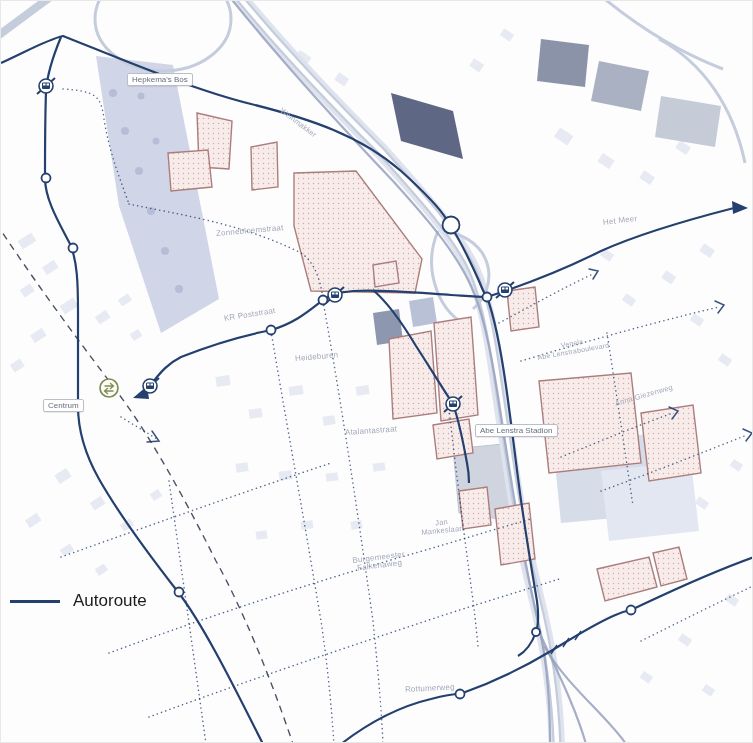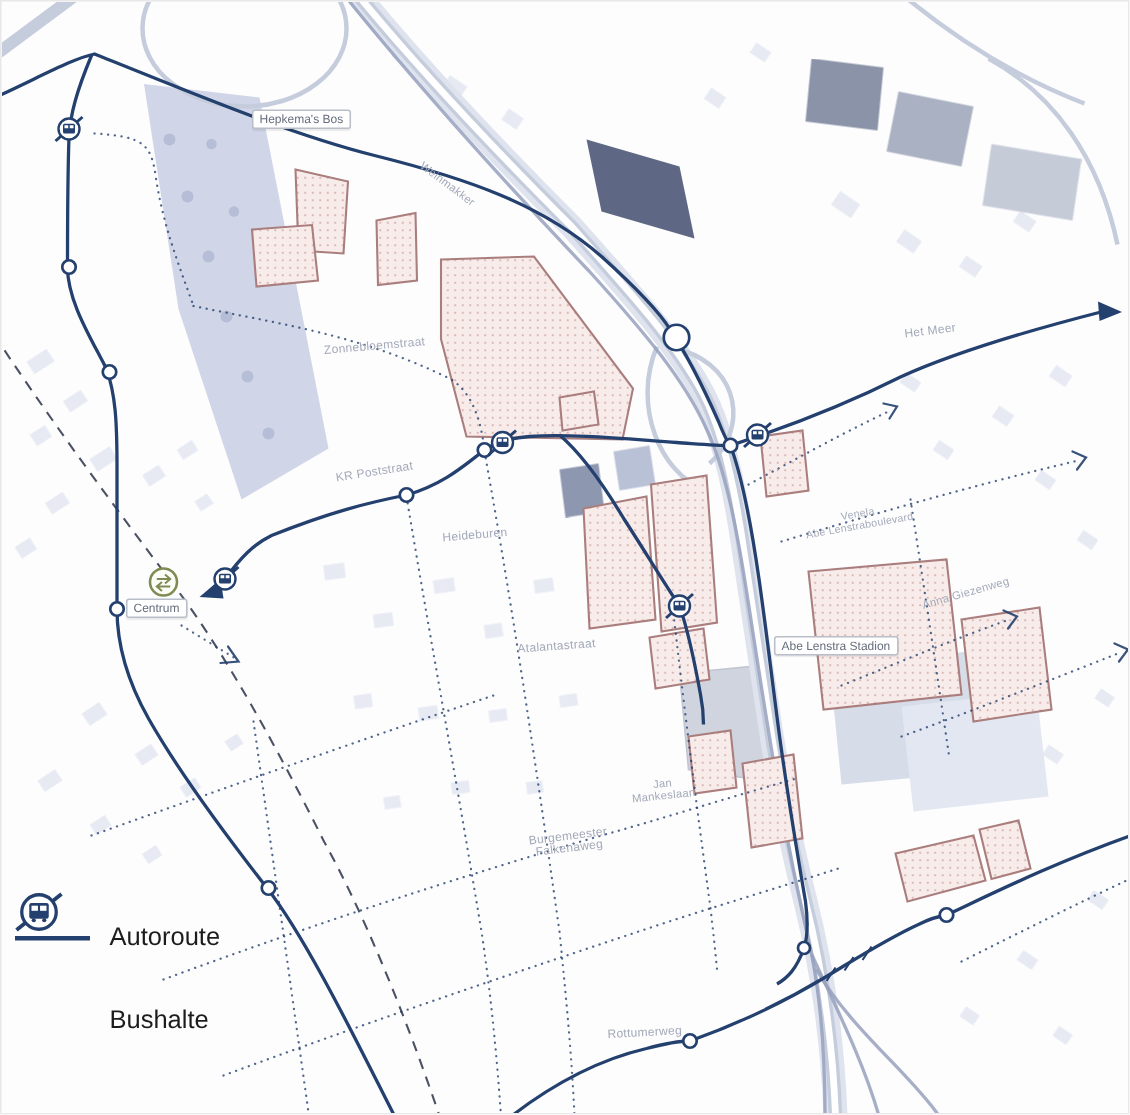--- a/index.html
+++ b/index.html
@@ -22,24 +22,24 @@
   .route-thin{fill:none;stroke:var(--route);stroke-width:1.6;}
   .dot{fill:none;stroke:var(--route);stroke-width:1.5;stroke-dasharray:0.1 4.4;stroke-linecap:round;opacity:.8;}
   .chev{fill:none;stroke:var(--route);stroke-width:1.5;stroke-linecap:round;opacity:.9;}
   .node{fill:#fff;stroke:var(--route);stroke-width:1.8;}
   .bld{fill:var(--building);}
   .bld-mid{fill:var(--building_mid);}
   .bld-dark{fill:var(--building_dark);}
   .dev{fill:url(#pinkdots);stroke:var(--dev_stroke);stroke-width:1.4;}
   .tick{stroke:var(--route);stroke-width:1.4;fill:none;}
   .maplabel{position:absolute;font-size:8px;color:var(--label);white-space:nowrap;letter-spacing:.2px;transform-origin:left center;}
-  .boxlabel{position:absolute;font-size:8px;color:#666d7c;background:#fff;border:1px solid #b9bec9;border-radius:2px;padding:1px 4px;white-space:nowrap;box-shadow:0 1px 1px rgba(0,0,0,.08);margin-left:41px;}
+  .boxlabel{position:absolute;font-size:8px;color:#666d7c;background:#fff;border:1px solid #b9bec9;border-radius:2px;padding:1px 4px;white-space:nowrap;box-shadow:0 1px 1px rgba(0,0,0,.08);}
   .two-line{line-height:8px;text-align:center;}
   .legend{position:absolute;left:6px;top:590px;display:flex;flex-direction:column;gap:11px;}
-  .legend-row{display:flex;gap:10px;margin-top:24px;}
+  .legend-row{display:flex;gap:10px;}
   .legend-iconcell{width:56px;display:flex;justify-content:center;align-items:center;}
   .legend-label{font-size:17px;color:var(--legend_text);}
   .leg-line{width:50px;height:3px;background:var(--route);}
 </style>
 </head>
 <body>
 
 <div class="map-wrap">
 
 <svg width="753" height="743" viewBox="0 0 753 743">
@@ -287,29 +287,15 @@
 </div>
 <div class="maplabel" style="left:404px;top:684px;transform:rotate(-3deg);">Rottumerweg</div>
 
 <div class="legend">
   <div class="legend-row">
     <span class="legend-iconcell">
           <span class="leg-line"></span>
         </span>
     <span class="legend-label">Autoroute</span>
   </div>
-  <div class="legend-row">
-    <span class="legend-iconcell">
-      <svg width="38" height="34" viewBox="0 0 38 34">
-        <line x1="4" y1="29" x2="34" y2="5" stroke="#24406e" stroke-width="2.6"></line>
-        <circle cx="19" cy="17" r="11.5" fill="#fff" stroke="#24406e" stroke-width="2.2"></circle>
-        <rect x="12.5" y="11" width="13" height="10.5" rx="1.5" fill="#24406e"></rect>
-        <rect x="14" y="12.8" width="4.3" height="3.4" fill="#fff"></rect>
-        <rect x="19.7" y="12.8" width="4.3" height="3.4" fill="#fff"></rect>
-        <circle cx="15.5" cy="22.5" r="1.4" fill="#24406e"></circle>
-        <circle cx="22.5" cy="22.5" r="1.4" fill="#24406e"></circle>
-      </svg>
-    </span>
-    <span class="legend-label">Bushalte</span>
-  </div>
 </div>
 
 </div>
 
 </body></html>

